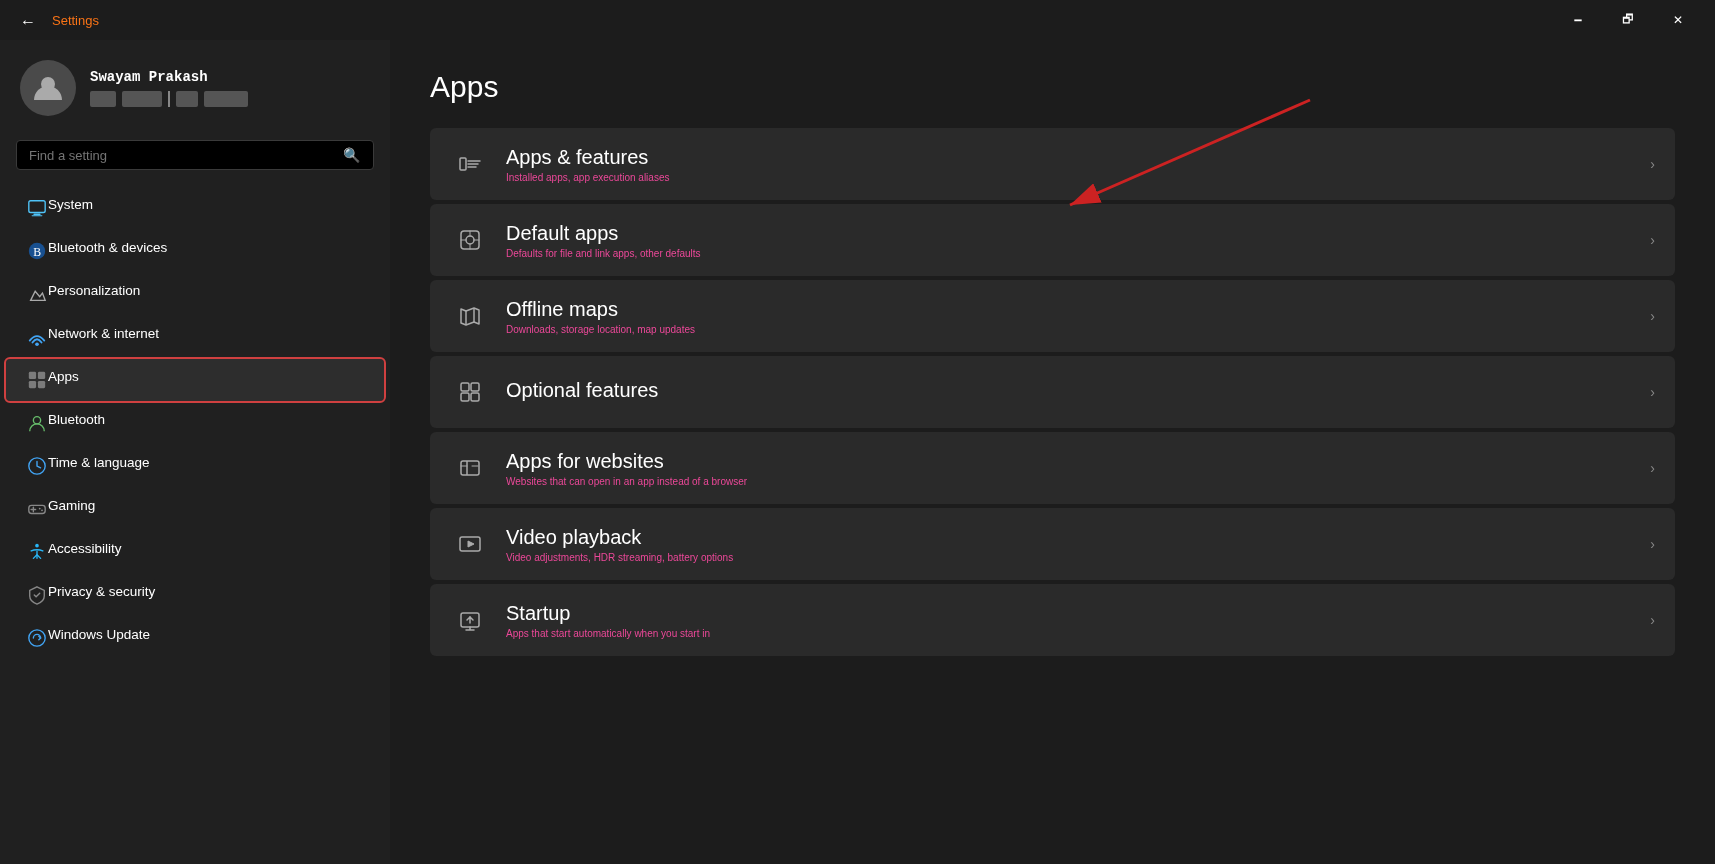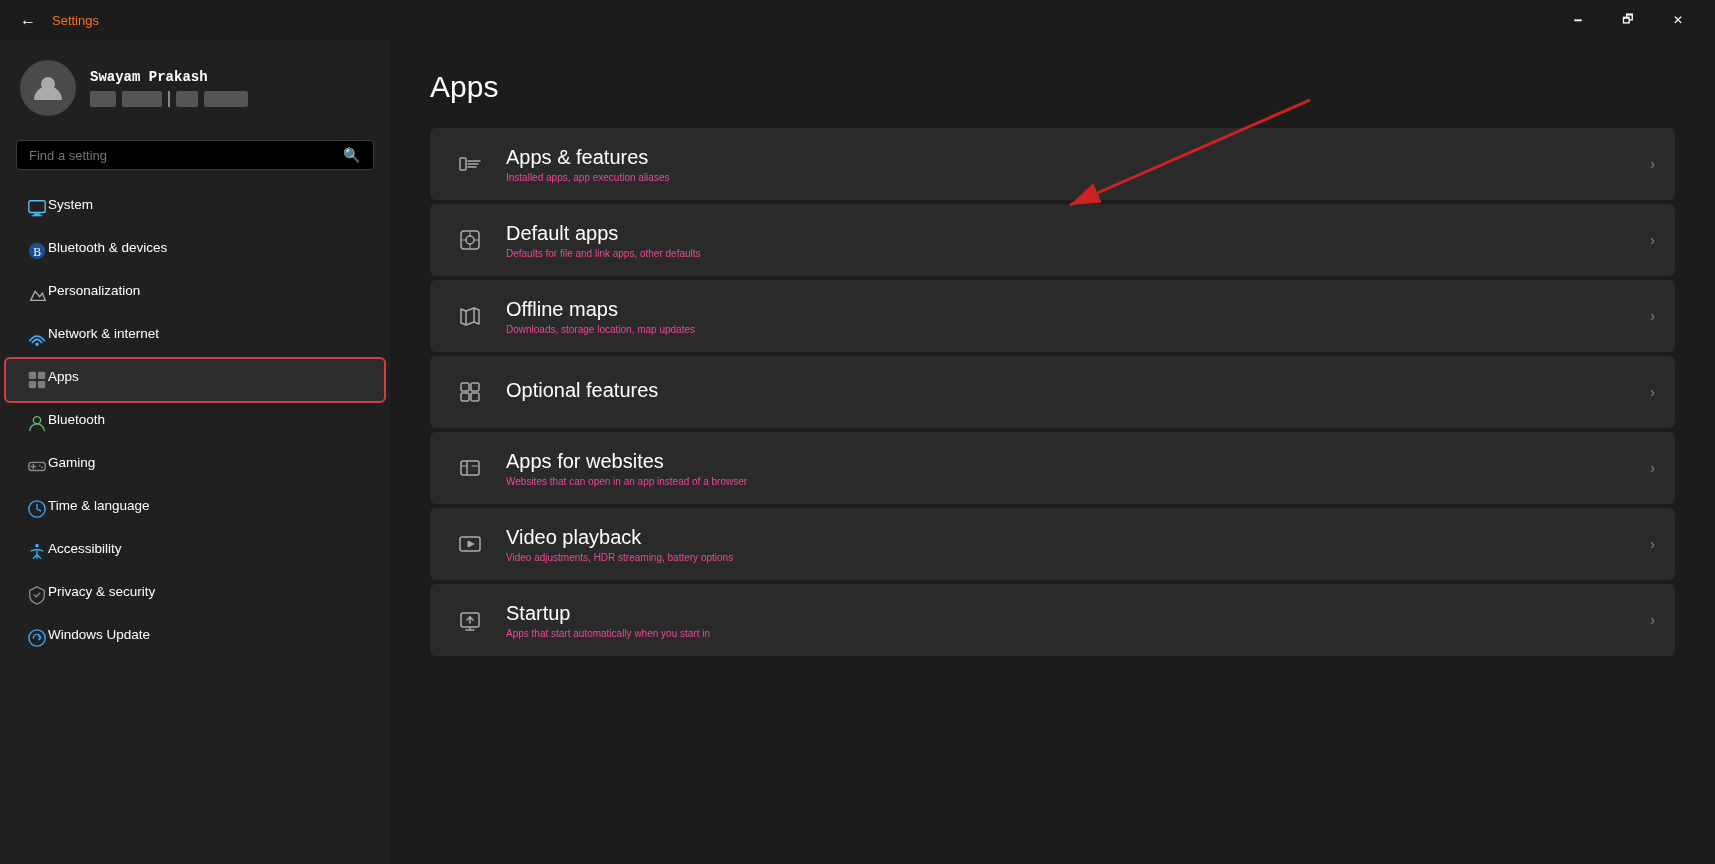--- a/index.html
+++ b/index.html
@@ -351,38 +351,38 @@
             <circle cx="11" cy="8" r="4" stroke="#66bb6a" stroke-width="1.5" fill="none"></circle>
             <path d="M3 20c0-4.418 3.582-8 8-8s8 3.582 8 8" stroke="#66bb6a" stroke-width="1.5" fill="none"></path>
           </svg>
         </div>
         <span class="nav-label">Bluetooth</span>
       </div>
 
       <div class="nav-item">
         <div class="nav-icon">
           <svg viewBox="0 0 22 22" fill="none" xmlns="http://www.w3.org/2000/svg" width="20" height="20">
+            <circle cx="11" cy="11" r="9" stroke="#42a5f5" stroke-width="1.5" fill="none"></circle>
+            <path d="M11 6 L11 11 L15 13" stroke="#42a5f5" stroke-width="1.5" stroke-linecap="round"></path>
+          </svg>
+        </div>
+        <span class="nav-label">Time &amp; language</span>
+      </div>
+
+      <div class="nav-item">
+        <div class="nav-icon">
+          <svg viewBox="0 0 22 22" fill="none" xmlns="http://www.w3.org/2000/svg" width="20" height="20">
             <rect x="2" y="7" width="18" height="9" rx="3" stroke="#888" stroke-width="1.5" fill="none"></rect>
             <line x1="7" y1="9" x2="7" y2="14" stroke="#888" stroke-width="1.5" stroke-linecap="round"></line>
             <line x1="4.5" y1="11.5" x2="9.5" y2="11.5" stroke="#888" stroke-width="1.5" stroke-linecap="round"></line>
             <circle cx="14" cy="10.5" r="1" fill="#888"></circle>
             <circle cx="16.5" cy="12.5" r="1" fill="#888"></circle>
           </svg>
         </div>
         <span class="nav-label">Gaming</span>
-      </div>
-
-      <div class="nav-item">
-        <div class="nav-icon">
-          <svg viewBox="0 0 22 22" fill="none" xmlns="http://www.w3.org/2000/svg" width="20" height="20">
-            <circle cx="11" cy="11" r="9" stroke="#42a5f5" stroke-width="1.5" fill="none"></circle>
-            <path d="M11 6 L11 11 L15 13" stroke="#42a5f5" stroke-width="1.5" stroke-linecap="round"></path>
-          </svg>
-        </div>
-        <span class="nav-label">Time &amp; language</span>
       </div>
 
       <div class="nav-item">
         <div class="nav-icon">
           <svg viewBox="0 0 22 22" fill="none" xmlns="http://www.w3.org/2000/svg" width="20" height="20">
             <circle cx="11" cy="4" r="2" fill="#29b6f6"></circle>
             <path d="M4 10 Q11 7 18 10" stroke="#29b6f6" stroke-width="1.5" fill="none"></path>
             <path d="M11 10 L11 18" stroke="#29b6f6" stroke-width="1.5" stroke-linecap="round"></path>
             <path d="M7 18 L11 14 L15 18" stroke="#29b6f6" stroke-width="1.5" fill="none" stroke-linecap="round"></path>
           </svg>

